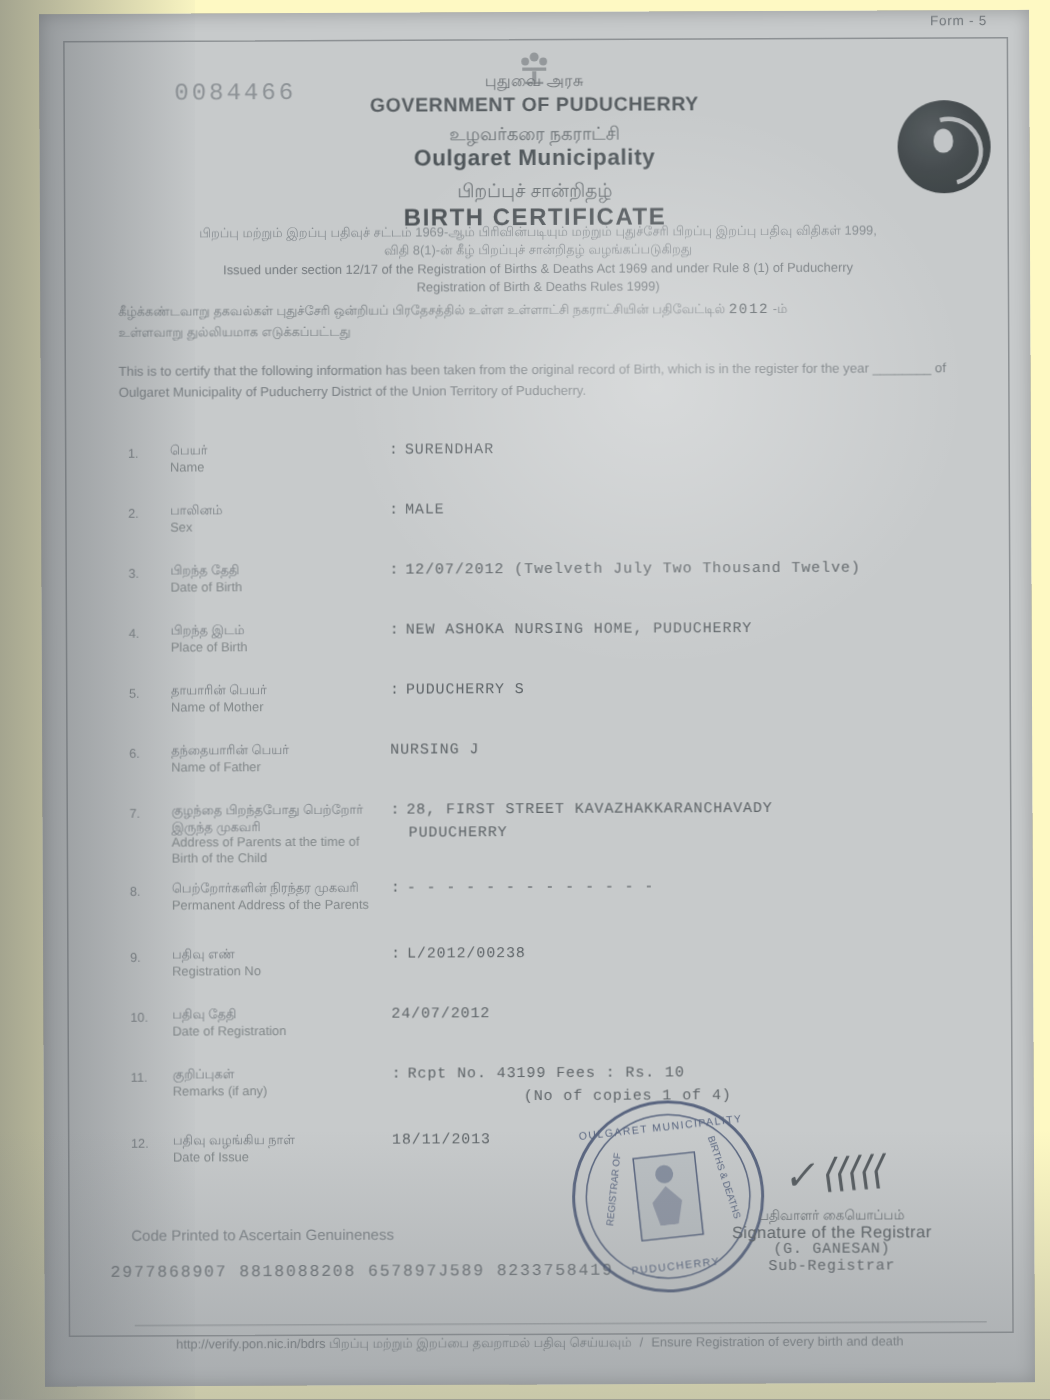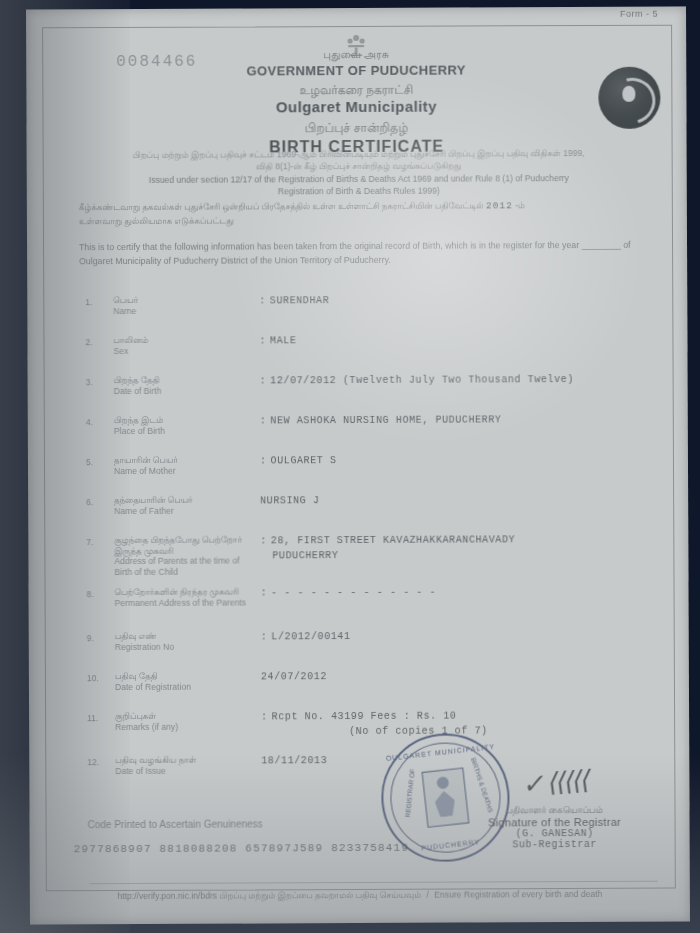--- a/index.html
+++ b/index.html
@@ -5,21 +5,21 @@
   html, body {
     margin: 0;
     padding: 0;
     background: #6b6d6f;
   }
   #page {
     position: relative;
     width: 700px;
     height: 933px;
     overflow: hidden;
-    background: #0f172a;
+    background: #fef9c3;
     font-family: "Liberation Sans", sans-serif;
   }
   
   #paper {
     position: absolute;
     left: 28px;
     top: 8px;
     width: 660px;
     height: 915px;
     background: #c7cacb;
@@ -500,21 +500,21 @@
           </span>
           <span class="val"><span class="colon">:</span><span>NEW ASHOKA NURSING HOME, PUDUCHERRY</span></span>
         </div>
 
         <div class="row">
           <span class="num">5.</span>
           <span class="lbl">
             <span class="t">தாயாரின் பெயர்</span>
             <span class="e">Name of Mother</span>
           </span>
-          <span class="val"><span class="colon">:</span><span>OULGARET S</span></span>
+          <span class="val"><span class="colon">:</span><span>PUDUCHERRY S</span></span>
         </div>
 
         <div class="row">
           <span class="num">6.</span>
           <span class="lbl">
             <span class="t">தந்தையாரின் பெயர்</span>
             <span class="e">Name of Father</span>
           </span>
           <span class="val"><span>NURSING J</span></span>
         </div>
@@ -536,39 +536,39 @@
           </span>
           <span class="val"><span class="colon">:</span><span>- - - - - - - - - - - - -</span></span>
         </div>
 
         <div class="row">
           <span class="num">9.</span>
           <span class="lbl">
             <span class="t">பதிவு எண்</span>
             <span class="e">Registration No</span>
           </span>
-          <span class="val"><span class="colon">:</span><span>L/2012/00141</span></span>
+          <span class="val"><span class="colon">:</span><span>L/2012/00238</span></span>
         </div>
 
         <div class="row">
           <span class="num">10.</span>
           <span class="lbl">
             <span class="t">பதிவு தேதி</span>
             <span class="e">Date of Registration</span>
           </span>
           <span class="val"><span>24/07/2012</span></span>
         </div>
 
         <div class="row" style="min-height:34px">
           <span class="num">11.</span>
           <span class="lbl">
             <span class="t">குறிப்புகள்</span>
             <span class="e">Remarks (if any)</span>
           </span>
-          <span class="val"><span class="colon">:</span><span>Rcpt No. 43199 Fees : Rs. 10</span><span class="val-line2" style="margin-left:88px">(No of copies 1 of 7)</span></span>
+          <span class="val"><span class="colon">:</span><span>Rcpt No. 43199 Fees : Rs. 10</span><span class="val-line2" style="margin-left:88px">(No of copies 1 of 4)</span></span>
         </div>
 
         <div class="row">
           <span class="num">12.</span>
           <span class="lbl">
             <span class="t">பதிவு வழங்கிய நாள்</span>
             <span class="e">Date of Issue</span>
           </span>
           <span class="val"><span>18/11/2013</span></span>
         </div>

